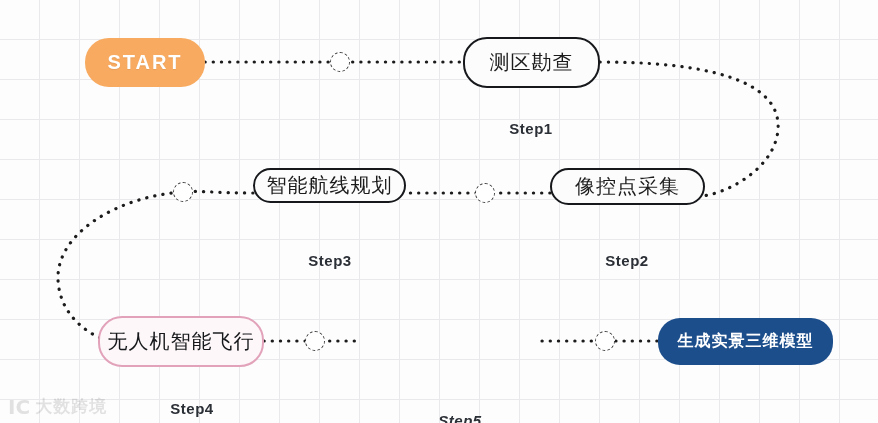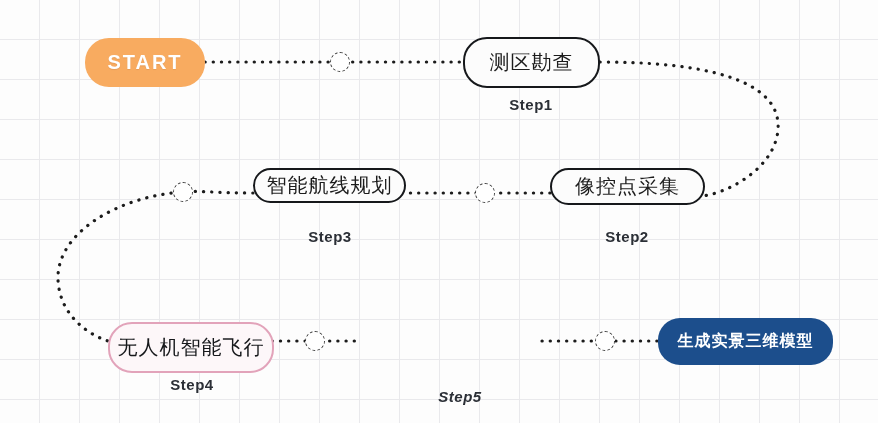--- a/index.html
+++ b/index.html
@@ -65,20 +65,21 @@
 
   .step-label{
     position:absolute;
     font-size:15px;
     font-weight:bold;
     color:#2b2f36;
     letter-spacing:.5px;
     text-align:center;
     white-space:nowrap;
     transform:translateX(-50%);
+    margin-top:24px;
   }
 
   .dot-node{
     position:absolute;
     width:20px;height:20px;
     box-sizing:border-box;
     border-radius:50%;
     background:#ffffff;
     border:1.6px dashed #3a3a3a;
     transform:translate(-50%,-50%);
@@ -125,21 +126,25 @@
 
   <div class="node node-plain" style="left:463px;top:37px;width:137px;height:51px;">测区勘查</div>
   <div class="step-label" style="left:531px;top:96px;">Step1</div>
 
   <div class="node node-plain" style="left:550px;top:168px;width:155px;height:37px;">像控点采集</div>
   <div class="step-label" style="left:627px;top:228px;">Step2</div>
 
   <div class="node node-plain" style="left:253px;top:168px;width:153px;height:35px;">智能航线规划</div>
   <div class="step-label" style="left:330px;top:228px;">Step3</div>
 
-  <div class="node node-pink" style="left:108px;top:316px;width:166px;height:51px;margin-top:6px;">无人机智能飞行</div>
+  <div class="node node-pink" style="left:98px;top:316px;width:166px;height:51px;">无人机智能飞行</div>
   <div class="step-label" style="left:192px;top:376px;">Step4</div>
 
   <div class="step-label" style="left:460px;top:388px;font-style:italic;">Step5</div>
 
   <div class="node node-blue" style="left:658px;top:318px;width:175px;height:47px;">生成实景三维模型</div>
 
+  <div id="watermark">
+    <span class="wm-logo">IC</span>
+    <span class="wm-text">大数跨境</span>
+  </div>
 
 </div>
 
 </body></html>

